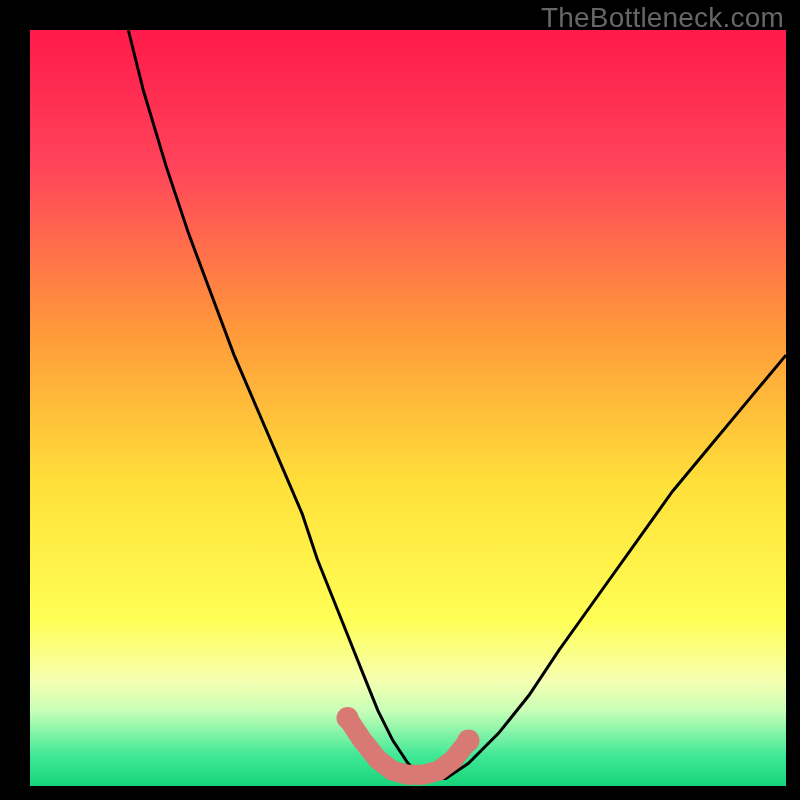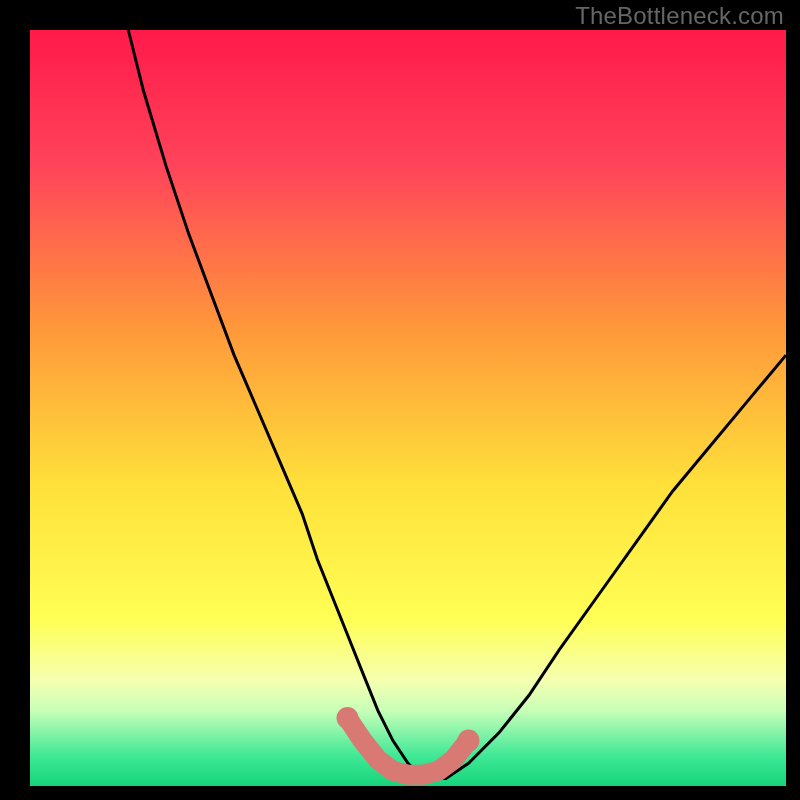--- a/index.html
+++ b/index.html
@@ -14,21 +14,21 @@
     position: relative;
     width: 800px;
     height: 800px;
     background: #000;
   }
   .watermark {
     position: absolute;
     top: 2px;
     right: 16px;
     font-family: Arial, Helvetica, sans-serif;
-    font-size: 24px;
+    font-size: 28px;
     font-weight: 500;
     color: #666;
     letter-spacing: 0.2px;
     z-index: 10;
   }
   svg {
     display: block;
     position: absolute;
     top: 0;
     left: 0;

